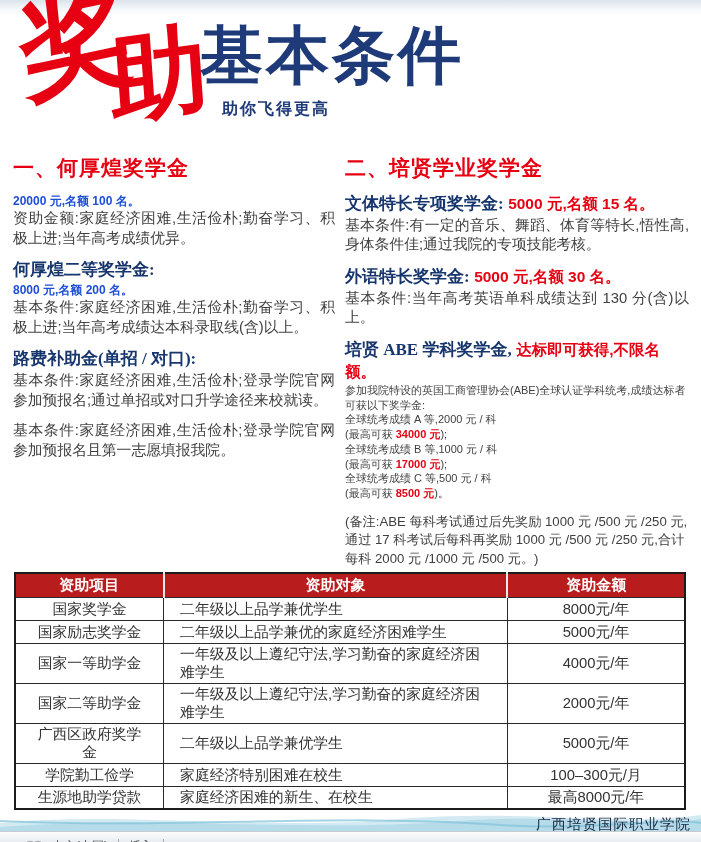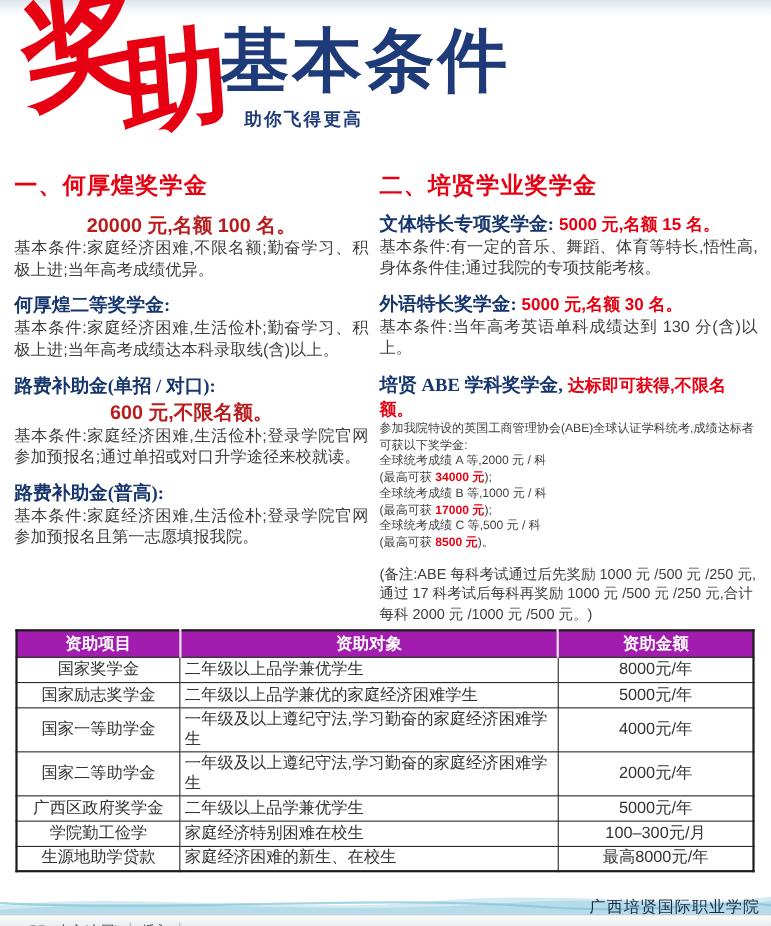--- a/index.html
+++ b/index.html
@@ -24,37 +24,37 @@
   
   .content { display:flex; padding:0 11px 0 13px; height:424px; }
   .col-left  { width:322px; margin-right:10px; }
   .col-right { width:344px; }
 
   .sec-heading { color:#e60012; font-size:21px; font-weight:bold; margin:6px 0 11px; letter-spacing:1px; }
 
   .item { margin-bottom:11px; }
   .item-name { font-family:"Liberation Serif", serif; color:#17366e; font-weight:bold;
     font-size:17px; line-height:1.35; }
-  .item-amount { color:#b91c1c; font-weight:bold; font-size:18px; line-height:1.35;text-align:center; }
+  .item-amount { color:#1d4ed8; font-weight:bold; font-size:12px; line-height:1.35; }
   .item-cond { color:#3f3f3f; font-size:14.8px; line-height:1.32; text-align:justify; }
 
   .inline-amount { color:#e60012; font-weight:bold; font-size:15.5px; font-family:"Liberation Sans",sans-serif; }
   .red { color:#e60012; font-weight:bold;margin-top:48px; }
 
   .abe-body { color:#3f3f3f; font-size:11px; line-height:1.34; }
   .abe-note { color:#3f3f3f; font-size:13.2px; line-height:1.4; margin-top:12px; }
 
   
   .sec3 { padding:0 14px; }
   .sec3 .sec-heading { margin:2px 0 8px; }
   table.grant { width:672px; border-collapse:collapse; border:2px solid #1b1b1b; font-size:14.8px; }
-  table.grant th { background:#a21caf; color:#ffffff; font-size:15px; font-weight:bold;
+  table.grant th { background:#b91c1c; color:#ffffff; font-size:15px; font-weight:bold;
     padding:2px 4px; height:23px; border-left:2px solid #e8e8e8; }
   table.grant th:first-child { border-left:none; }
-  table.grant td { border:1.5px solid #2a2a2a; padding:1px 4px; line-height:1.25; height:23px; color:#333; }
+  table.grant td { border:1.5px solid #2a2a2a; padding:1px 16px; line-height:1.25; height:23px; color:#333; }
   td.c-project { color:#e60012; text-align:center; width:149px; }
   td.c-target  { text-align:left; padding-left:10px; width:345px; }
   td.c-amount  { text-align:center; width:178px; }
 
   
   .footer-wave { position:absolute; left:0; right:0; bottom:9px; height:24px; pointer-events:none; }
   .school-name { position:absolute; right:10px; bottom:8px; font-size:14.5px; color:#1c2b45;
     letter-spacing:1px; z-index:3; }
 
   
@@ -77,36 +77,35 @@
     <div class="subtitle">助你飞得更高</div>
   </div>
 
   <div class="content">
 
     <div class="col-left">
       <div class="sec-heading">一、何厚煌奖学金</div>
 
       <div class="item">
         <div class="item-amount">20000 元,名额 100 名。</div>
-        <div class="item-cond">基本条件:家庭经济困难,不限名额;勤奋学习、积极上进;当年高考成绩优异。</div>
+        <div class="item-cond">资助金额:家庭经济困难,生活俭朴;勤奋学习、积极上进;当年高考成绩优异。</div>
       </div>
 
       <div class="item">
         <div class="item-name">何厚煌二等奖学金:</div>
+        <div class="item-amount">8000 元,名额 200 名。</div>
         <div class="item-cond">基本条件:家庭经济困难,生活俭朴;勤奋学习、积极上进;当年高考成绩达本科录取线(含)以上。</div>
       </div>
 
       <div class="item">
         <div class="item-name">路费补助金(单招 / 对口):</div>
-        <div class="item-amount">600 元,不限名额。</div>
         <div class="item-cond">基本条件:家庭经济困难,生活俭朴;登录学院官网参加预报名;通过单招或对口升学途径来校就读。</div>
       </div>
 
       <div class="item">
-        <div class="item-name">路费补助金(普高):</div>
         <div class="item-cond">基本条件:家庭经济困难,生活俭朴;登录学院官网参加预报名且第一志愿填报我院。</div>
       </div>
     </div>
 
     <div class="col-right">
       <div class="sec-heading">二、培贤学业奖学金</div>
 
       <div class="item">
         <div>
           <span class="item-name">文体特长专项奖学金:</span>

